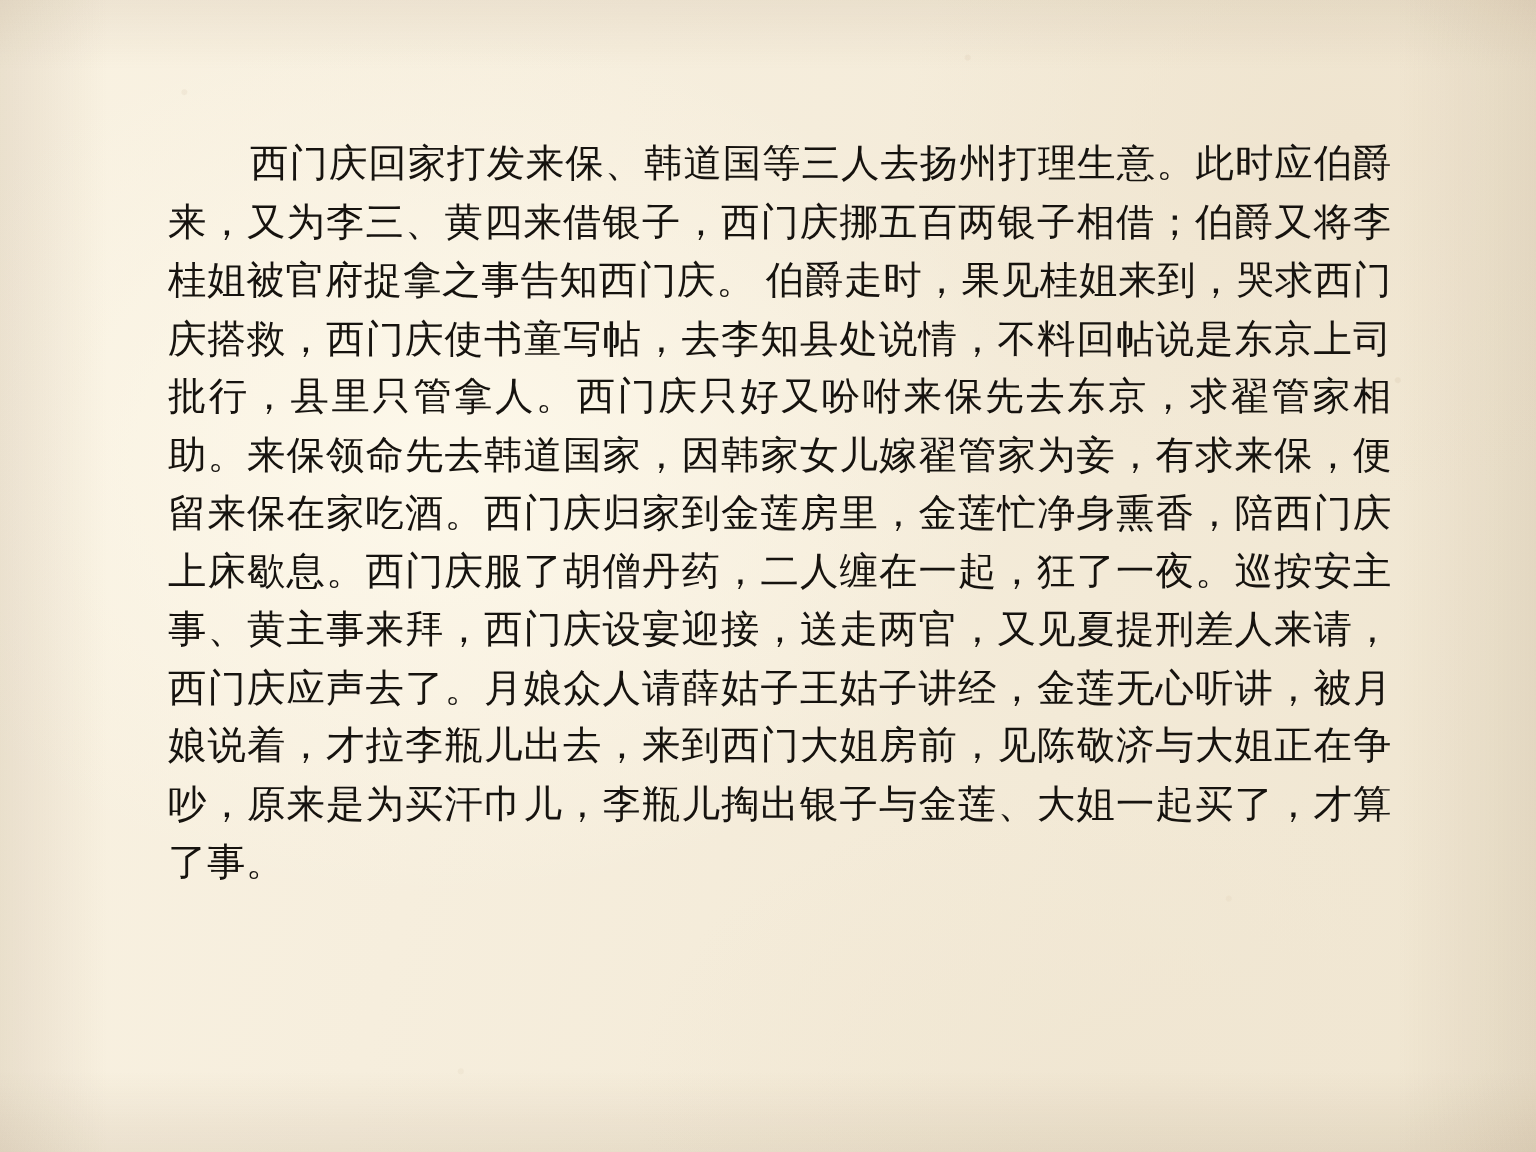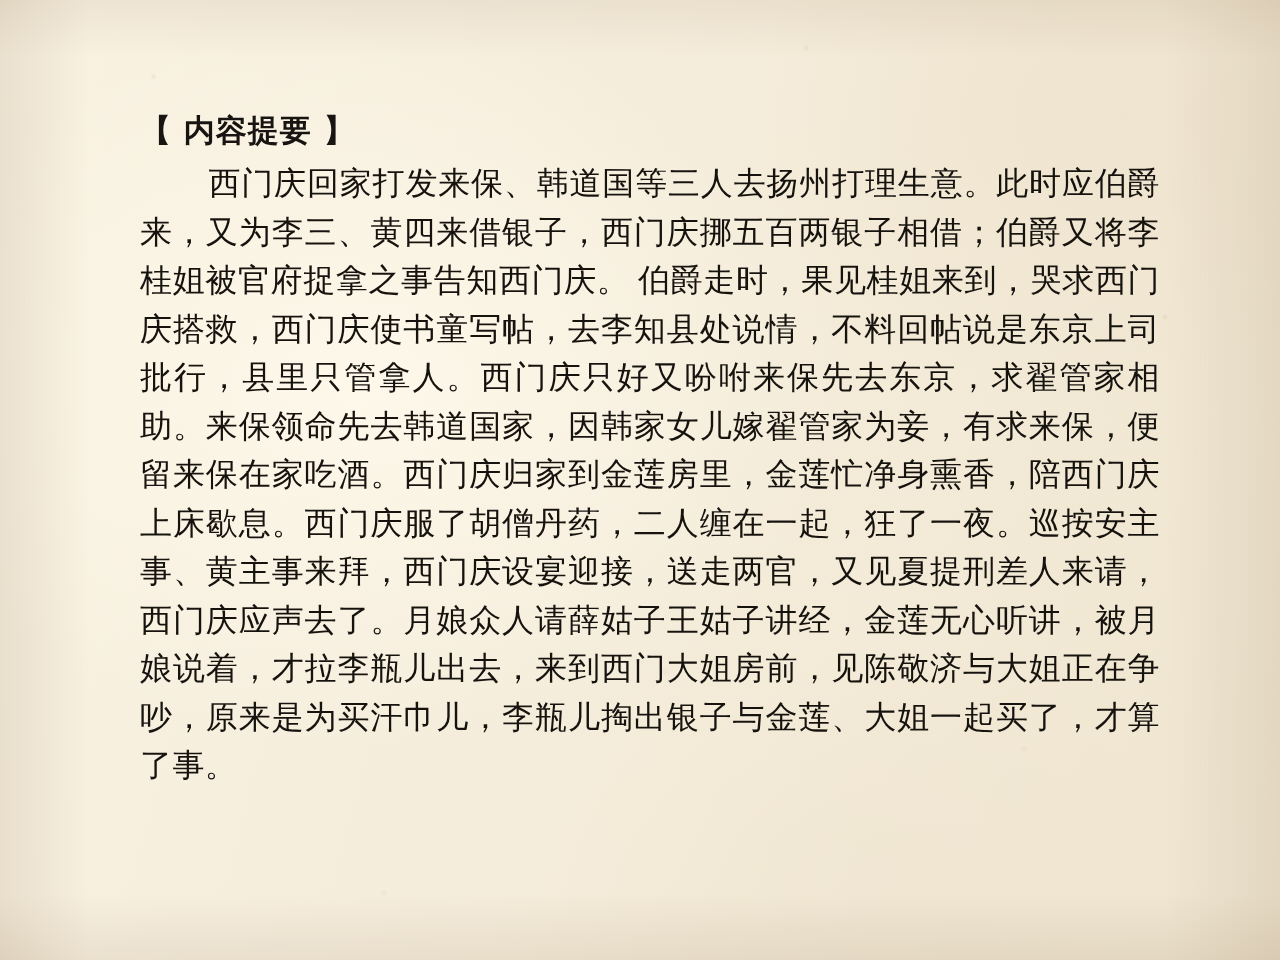--- a/index.html
+++ b/index.html
@@ -88,19 +88,18 @@
   }
 </style>
 </head>
 <body>
 
 <div class="page">
   <div class="grain"></div>
   <div class="edge-shade"></div>
 
   <div class="content">
-    <div class="heading">【 内容提要 】</div>
 
     <div class="body-text">
       <span class="indent"></span><span>西门庆回家打发来保、韩道国等三人去扬州打理生意。此时应伯爵来，又为李三、黄四来借银子，西门庆挪五百两银子相借；伯爵又将李桂姐被官府捉拿之事告知西门庆。 伯爵走时，果见桂姐来到，哭求西门庆搭救，西门庆使书童写帖，去李知县处说情，不料回帖说是东京上司批行，县里只管拿人。西门庆只好又吩咐来保先去东京，求翟管家相助。来保领命先去韩道国家，因韩家女儿嫁翟管家为妾，有求来保，便留来保在家吃酒。西门庆归家到金莲房里，金莲忙净身熏香，陪西门庆上床歇息。西门庆服了胡僧丹药，二人缠在一起，狂了一夜。巡按安主事、黄主事来拜，西门庆设宴迎接，送走两官，又见夏提刑差人来请，西门庆应声去了。月娘众人请薛姑子王姑子讲经，金莲无心听讲，被月娘说着，才拉李瓶儿出去，来到西门大姐房前，见陈敬济与大姐正在争吵，原来是为买汗巾儿，李瓶儿掏出银子与金莲、大姐一起买了，才算了事。</span>
     </div>
   </div>
 </div>
 
 </body></html>

